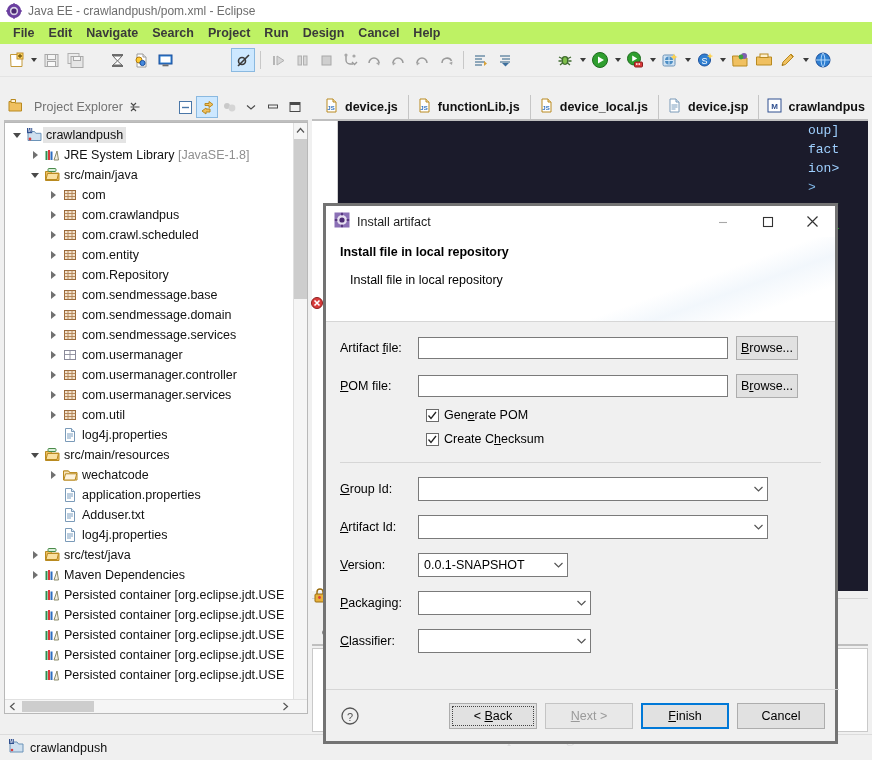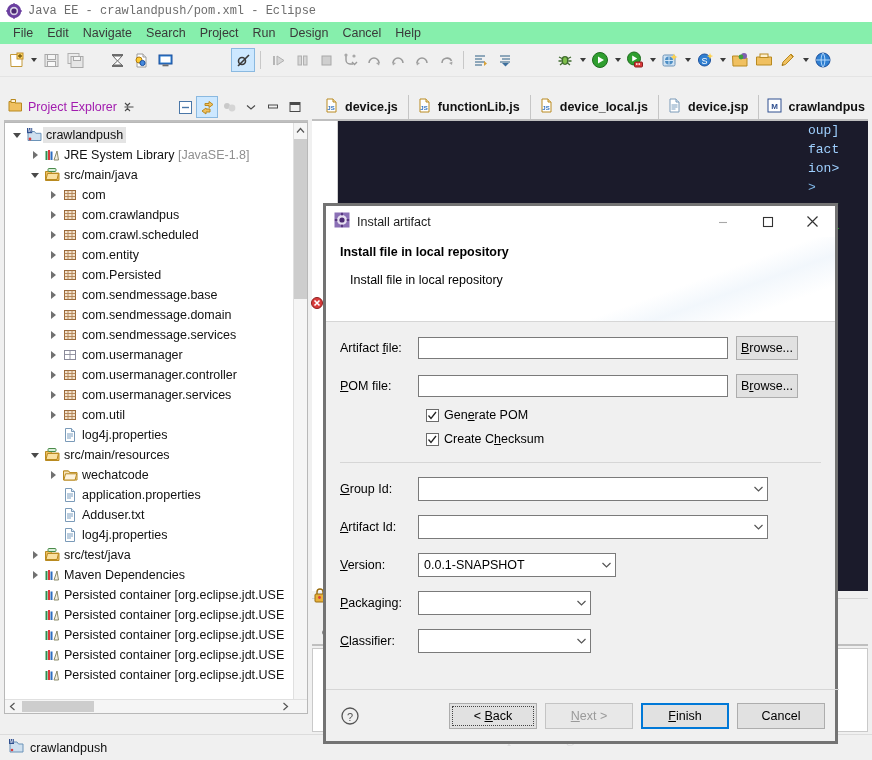--- a/index.html
+++ b/index.html
@@ -14,27 +14,28 @@
   }
   #root { position: relative; width: 872px; height: 760px; background: #f0f0f0; }
 
   
   .titlebar {
     position: absolute; left: 0; top: 0; width: 872px; height: 22px;
     background: #ffffff; display: flex; align-items: center; padding-left: 6px;
     box-sizing: border-box;
   }
   .titlebar .tb-icon { width: 16px; height: 16px; margin-right: 6px; flex: none; }
-  .titlebar .tb-text { font-size: 12px; color: #6d6d6d; white-space: nowrap; font-family: Liberation Mono, monospace; }
+  .titlebar .tb-text { font-size: 12px; color: #6d6d6d; white-space: nowrap; }
 
   
   .menubar {
     position: absolute; left: 0; top: 22px; width: 872px; height: 22px;
-    background: #86efac; display: flex; align-items: center; padding-left: 6px;
+    background: #bef264; display: flex; align-items: center; padding-left: 6px;
     box-sizing: border-box;
+    font-weight: bold;
   }
   .menubar .mi {
     font-size: 12.5px; color: #3a3a3a; padding: 2px 7px; white-space: nowrap;
     line-height: 16px;
   }
 
   
   .toolbar {
     position: absolute; left: 0; top: 44px; width: 872px; height: 32px;
     background: #f0f0f0; display: flex; align-items: center;
@@ -59,21 +60,21 @@
   
   .pexp {
     position: absolute; left: 4px; top: 17px; width: 304px; height: 638px;
     background: #f0f0f0;
   }
   .pexp-tabrow { position: relative; height: 26px; width: 304px; display: flex; align-items: center; }
   .pexp-tab {
     display: flex; align-items: center; height: 24px; padding: 0 4px 0 4px;
     background: #f0f0f0;
   }
-  .pexp-tab .ptitle { font-size: 12.5px; color: #a21caf; margin-left: 5px; white-space: nowrap; }
+  .pexp-tab .ptitle { font-size: 12.5px; color: #737373; margin-left: 11px; white-space: nowrap; }
   .pexp-close { margin-left: 6px; width: 12px; height: 12px; position: relative; }
   .pexp-tools { display: flex; align-items: center; margin-left: auto; padding-right: 2px; }
   .pexp-tools .ptb { width: 22px; height: 22px; display: flex; align-items: center; justify-content: center; }
   .pexp-tools .ptb.sel { background: #cde8ff; border: 1px solid #8ab9e0; box-sizing: border-box; }
   .pexp-tools .ptb.dim { opacity: .45; }
   .tabline { width: 304px; height: 2px; background: #bfbfbf; }
 
   .tree-wrap {
     position: absolute; left: 0; top: 28px; width: 304px; height: 592px;
     background: #ffffff; border: 1px solid #b8b8b8; box-sizing: border-box; overflow: hidden;
@@ -613,21 +614,21 @@
             </div>
             <div class="trow">
               <span class="tw" style="width: 40px;"></span>
               <span class="twist collapsed"></span>
               <span class="ticon">
                 <svg width="16" height="16" viewBox="0 0 16 16">
                   <rect x="2.5" y="3.5" width="11" height="9" fill="#f2e2cc" stroke="#9a6a3a"></rect>
                   <path d="M2.5 6.5h11M2.5 9.5h11M6 3.5v9M10 3.5v9" stroke="#b08050" stroke-width="0.9"></path>
                 </svg>
               </span>
-              <span class="tlabel">com.Persisted</span>
+              <span class="tlabel">com.Repository</span>
             </div>
             <div class="trow">
               <span class="tw" style="width: 40px;"></span>
               <span class="twist collapsed"></span>
               <span class="ticon">
                 <svg width="16" height="16" viewBox="0 0 16 16">
                   <rect x="2.5" y="3.5" width="11" height="9" fill="#f2e2cc" stroke="#9a6a3a"></rect>
                   <path d="M2.5 6.5h11M2.5 9.5h11M6 3.5v9M10 3.5v9" stroke="#b08050" stroke-width="0.9"></path>
                 </svg>
               </span>
@@ -1062,21 +1063,21 @@
             <span class="carrow">
               <svg width="11" height="8" viewBox="0 0 11 8">
                   <path d="M1.5 2l4 4 4-4" fill="none" stroke="#555" stroke-width="1.2"></path>
                 </svg>
             </span>
           </div>
         </div>
 
         <div class="frow">
           <span class="flabel"><u class="acc">V</u>ersion:</span>
-          <div class="fcombo" style="width:198px">
+          <div class="fcombo" style="width:150px">
             <span class="cval">0.0.1-SNAPSHOT</span>
             <span class="carrow">
               <svg width="11" height="8" viewBox="0 0 11 8">
                   <path d="M1.5 2l4 4 4-4" fill="none" stroke="#555" stroke-width="1.2"></path>
                 </svg>
             </span>
           </div>
         </div>
 
         <div class="frow">

